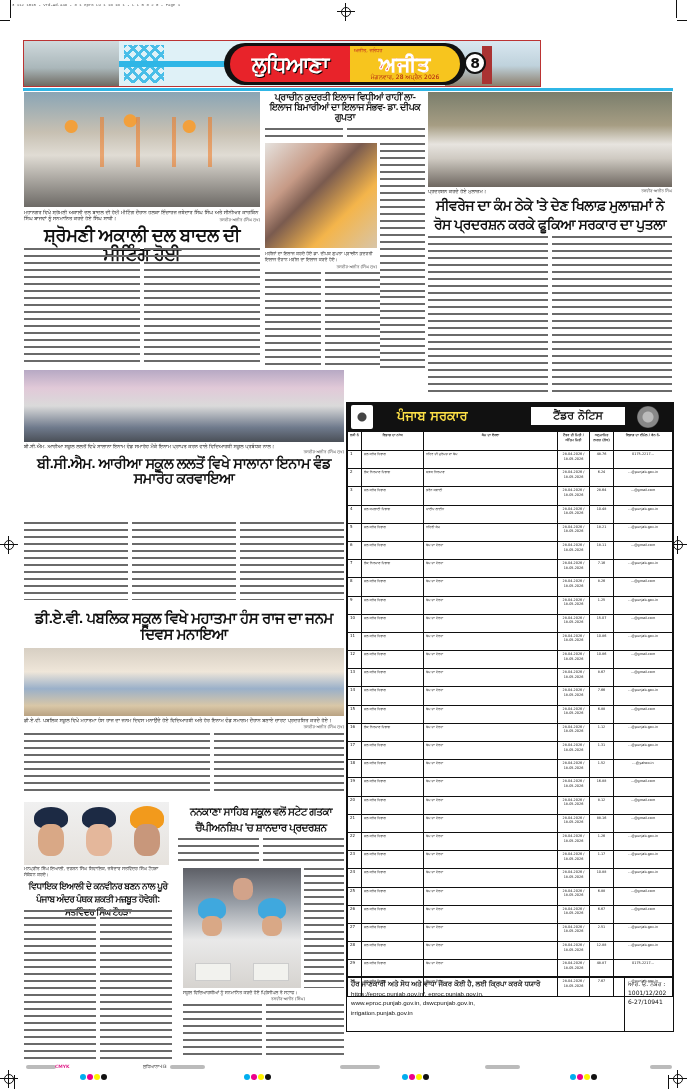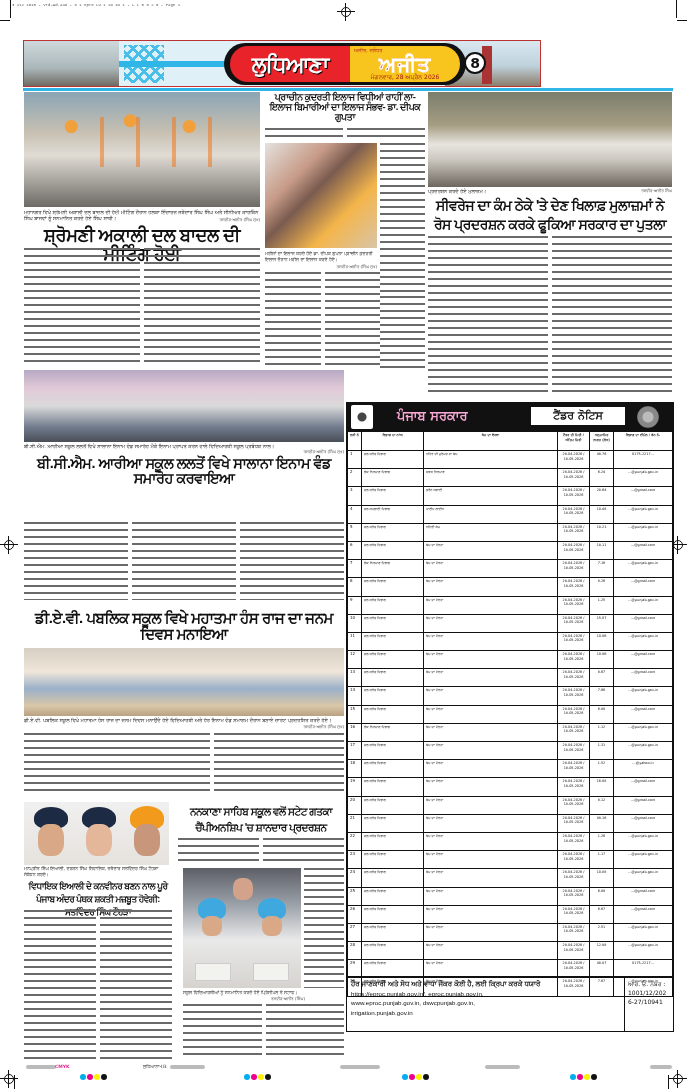--- a/index.html
+++ b/index.html
@@ -55,21 +55,21 @@
   .headline { font-weight: bold; color: #111; text-align: center; line-height: 1.05; letter-spacing: -0.5px; font-family: "Liberation Sans Narrow","Liberation Sans", sans-serif; }
   .body-cols { display: flex; gap: 4px; }
   .col { flex: 1; font-size: 4.5px; line-height: 7px; color: #333; text-align: justify; overflow: hidden;
      background: repeating-linear-gradient(180deg, #6a6a6a 0 2px, transparent 2px 7px); color: transparent; }
 
   
   .tender { left: 346px; top: 402px; width: 328px; height: 630px; border: 1.5px solid #111; overflow: hidden; background: #fff; }
   .t-head { height: 28px; background: #111; position: relative; }
   .t-emblem { position: absolute; left: 4px; top: 2px; width: 22px; height: 24px; background: #fff; border-radius: 2px;
      background-image: radial-gradient(circle, #444 0 4px, transparent 5px); }
-  .t-title { position: absolute; left: 50px; top: 5px; color: #f9a8d4; font-size: 13px; font-weight: bold; }
+  .t-title { position: absolute; left: 50px; top: 5px; color: #fde047; font-size: 13px; font-weight: bold; }
   .t-notice { position: absolute; left: 184px; top: 4px; width: 94px; height: 18px; background: #fff; color: #111; font-size: 11px; font-weight: bold; text-align: center; line-height: 18px; }
   .t-seal { position: absolute; right: 14px; top: 3px; width: 22px; height: 22px; border-radius: 50%; background: radial-gradient(circle, #bbb 0 5px, #888 6px 10px, #555 11px); }
   table.tt { border-collapse: collapse; width: 100%; font-size: 3.4px; line-height: 4.6px; }
   table.tt th, table.tt td { border: 0.8px solid #111; padding: 1px 2px; vertical-align: top; }
   table.tt th { font-weight: bold; text-align: center; height: 19px; }
   table.tt td.sn { width: 14px; text-align: left; font-size: 4px; }
   table.tt td.dept { width: 62px; }
   table.tt td.work { width: 134px; }
   table.tt td.date { width: 32px; text-align: center; }
   table.tt td.amt { width: 24px; text-align: center; }

